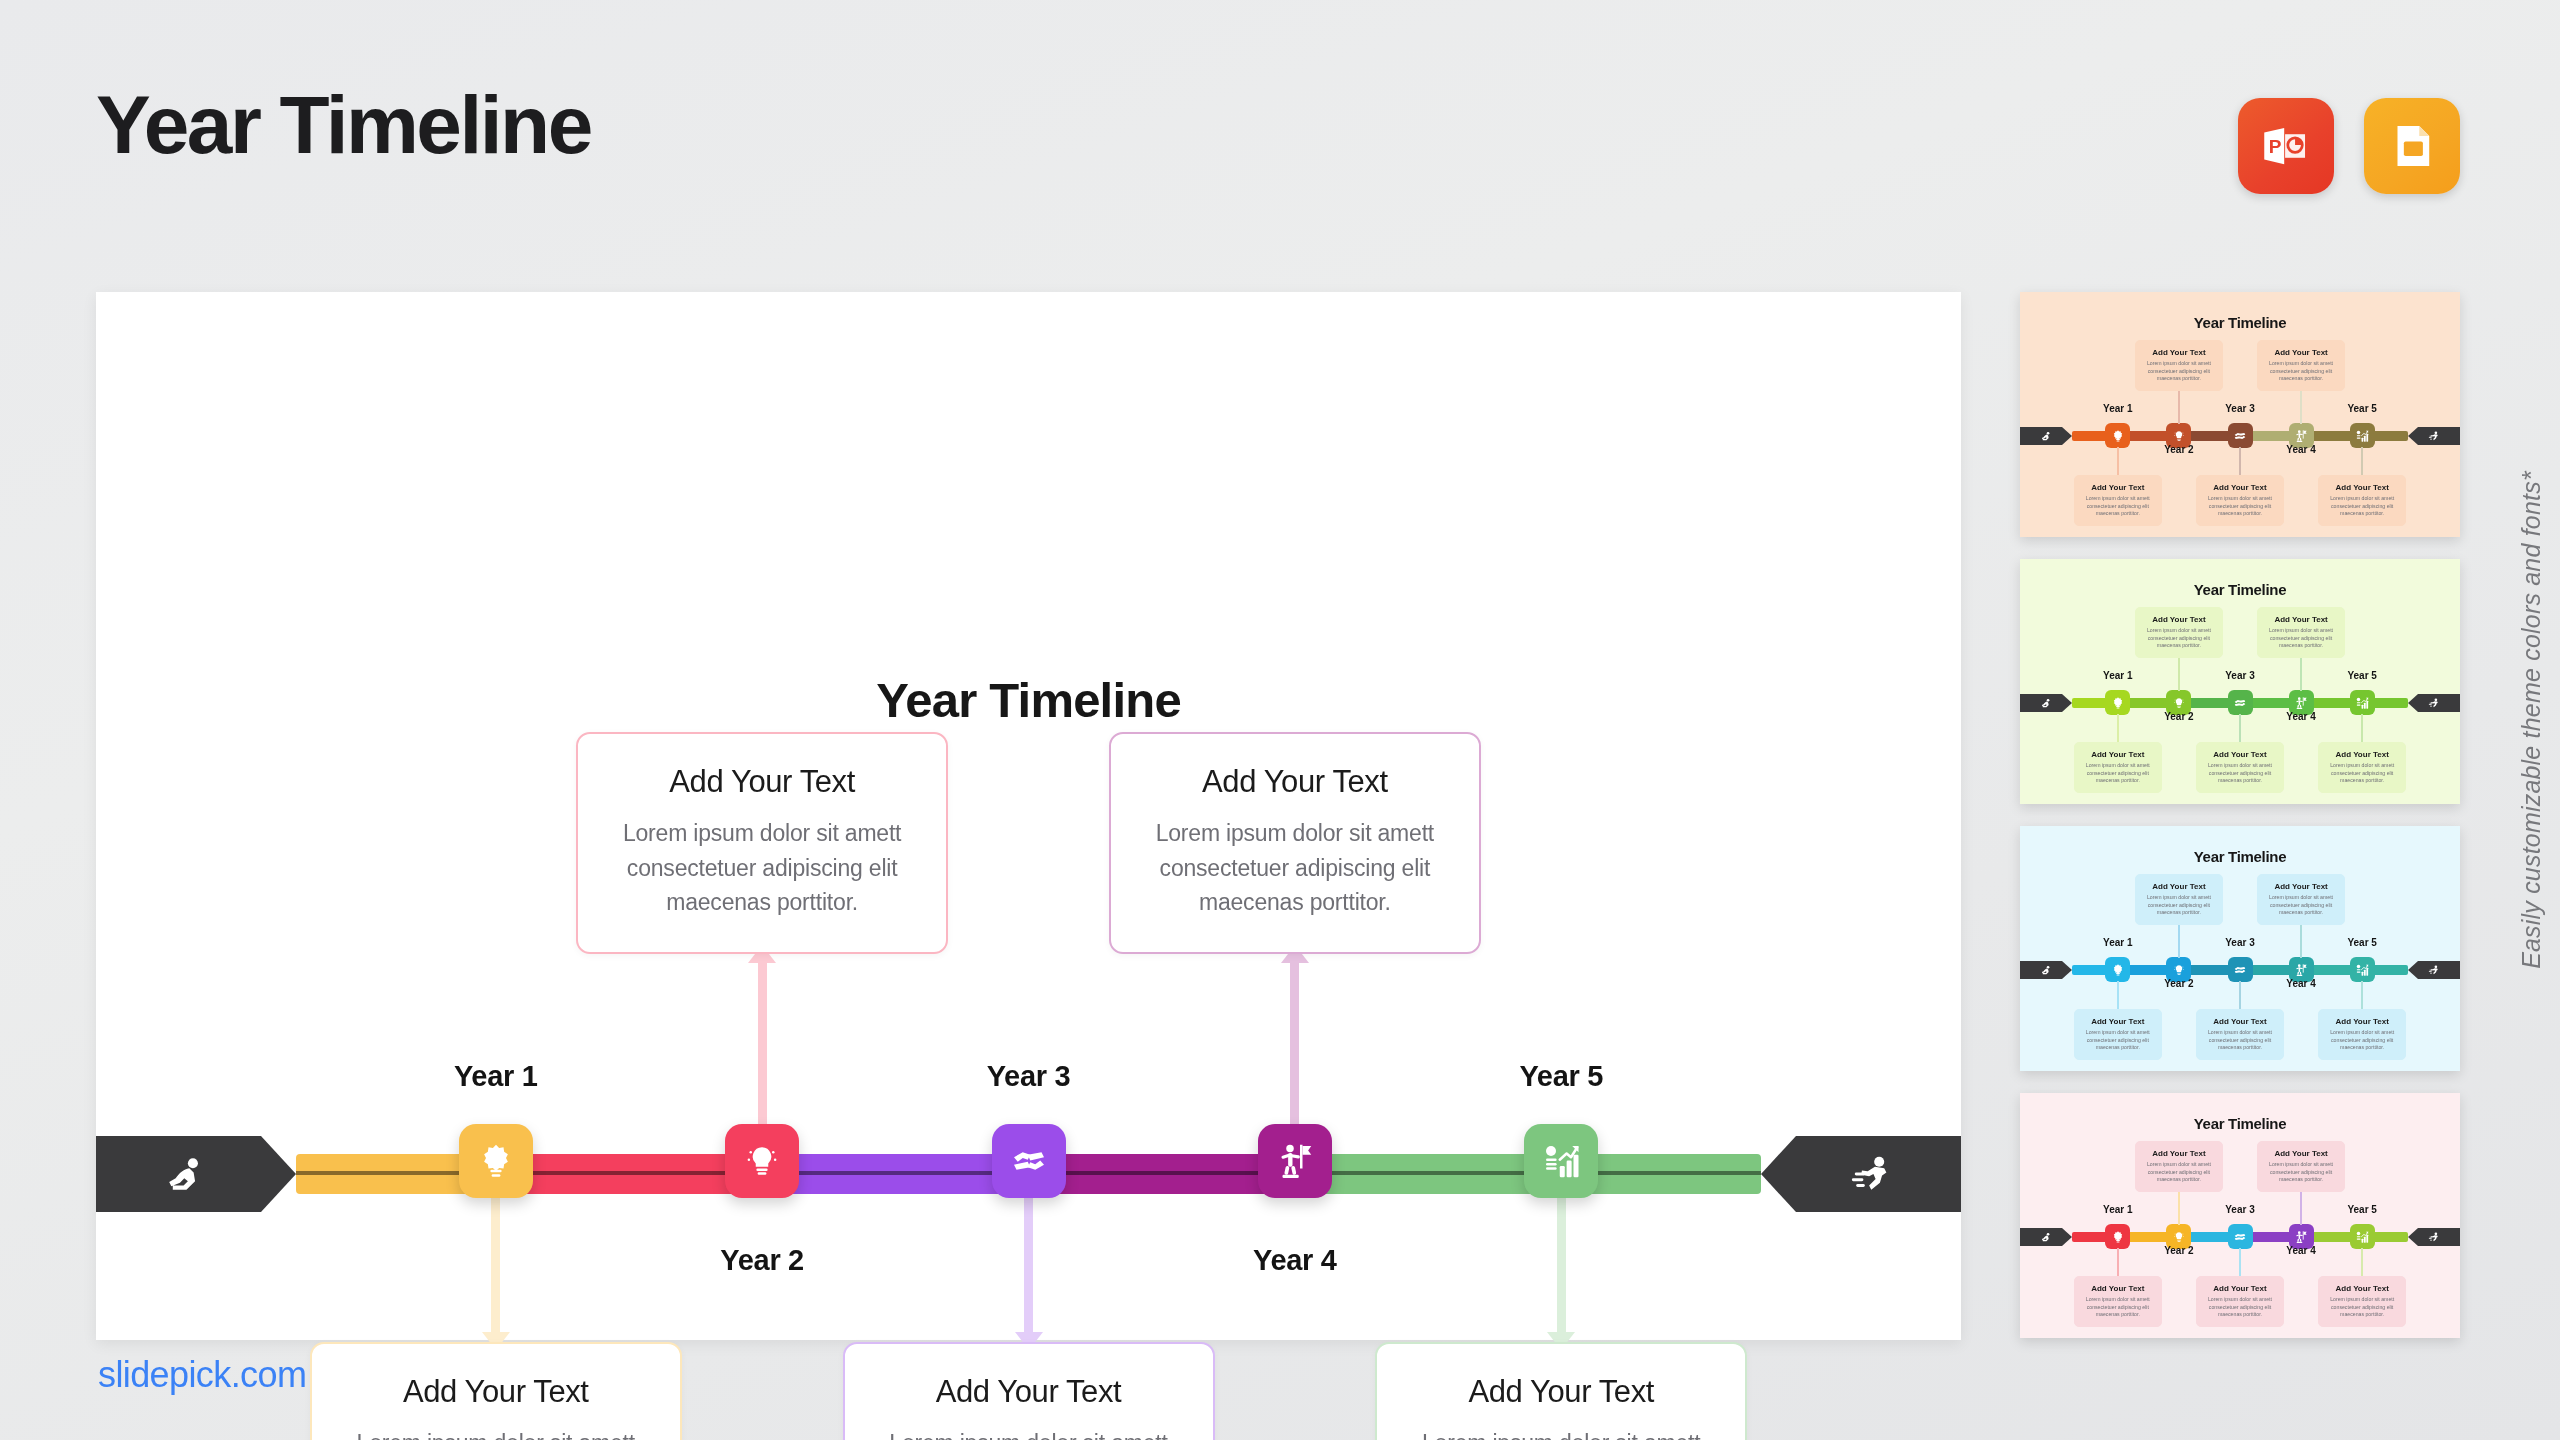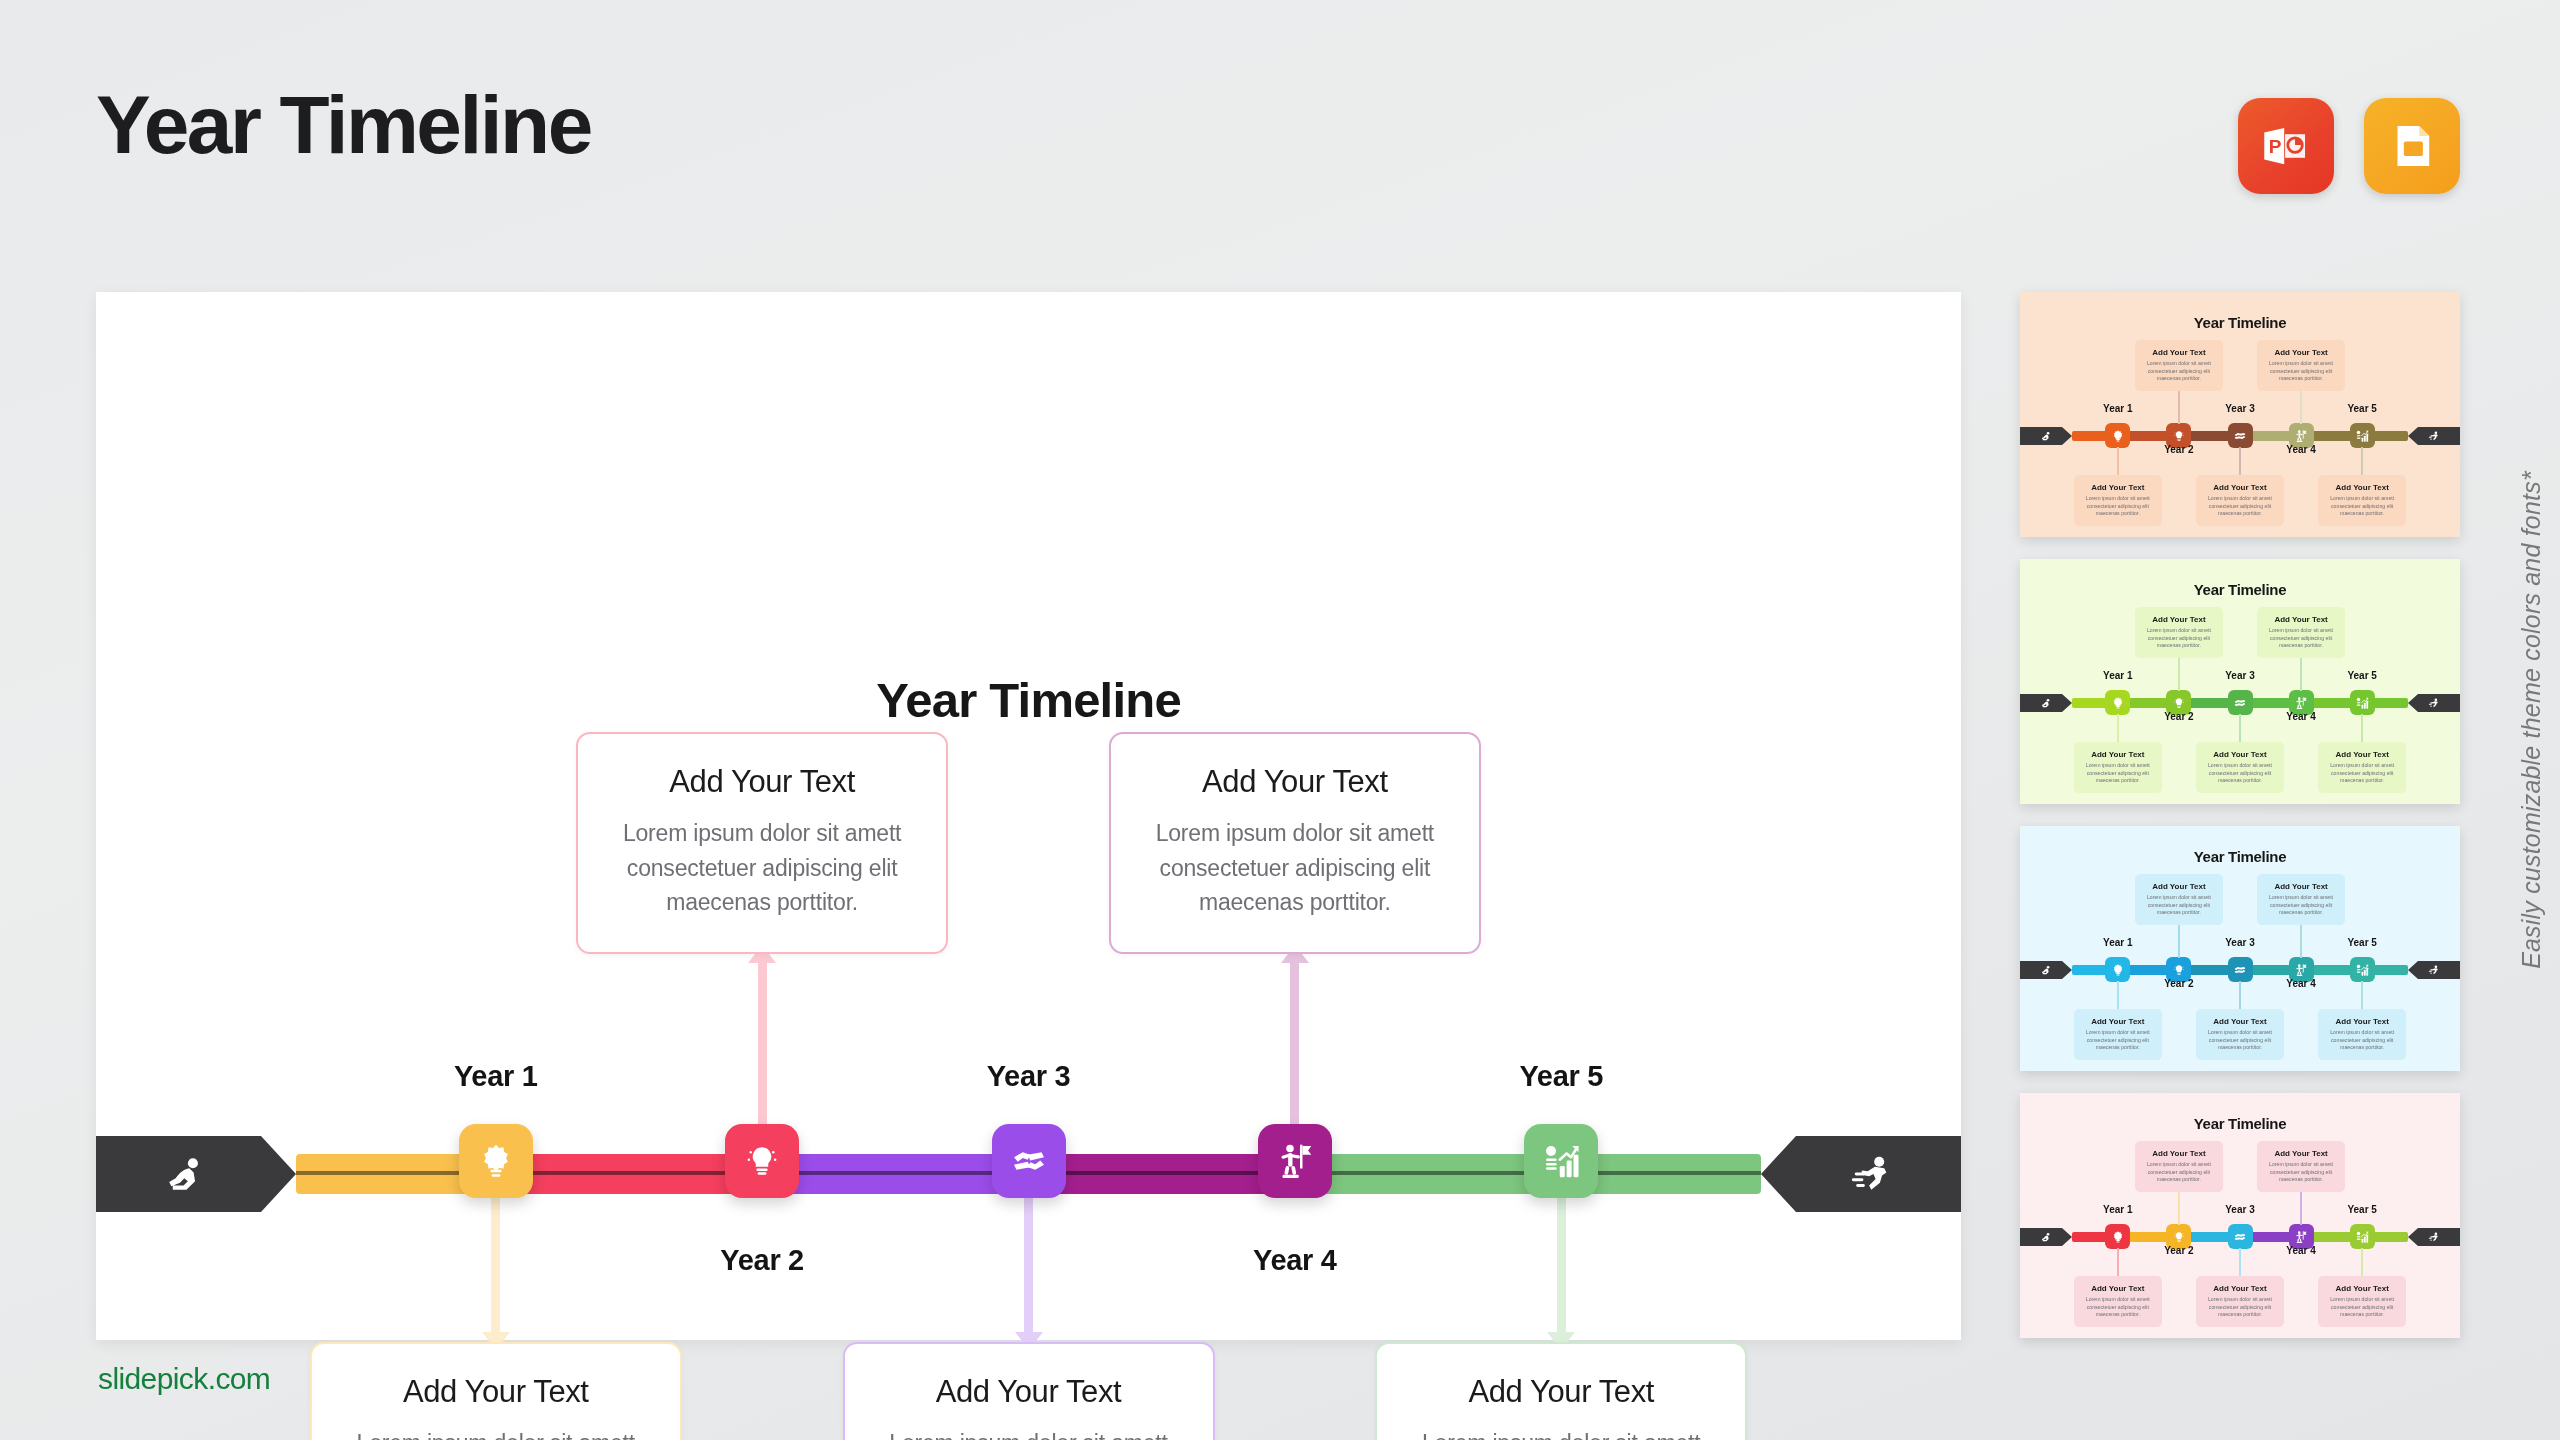--- a/index.html
+++ b/index.html
@@ -153,21 +153,21 @@
     right: 14px; top: 50%;
     transform: translateY(-50%) rotate(180deg);
     writing-mode: vertical-rl;
     font-size: 25px; font-style: italic; color: #77787c;
     letter-spacing: .2px; white-space: nowrap;
   }
 
   
   #footer {
     position: absolute; left: 98px; bottom: 44px;
-    font-size: 30px; color: #15803d; letter-spacing: -.6px;
+    font-size: 36px; color: #3b82f6; letter-spacing: -.6px;
   }
 </style>
 </head>
 <body>
 
 <div id="page-title">Year Timeline</div>
 
 <div id="app-icons">
   <div class="app-icon ppt">
     <svg viewBox="0 0 64 64" width="58" height="58" aria-hidden="true">

